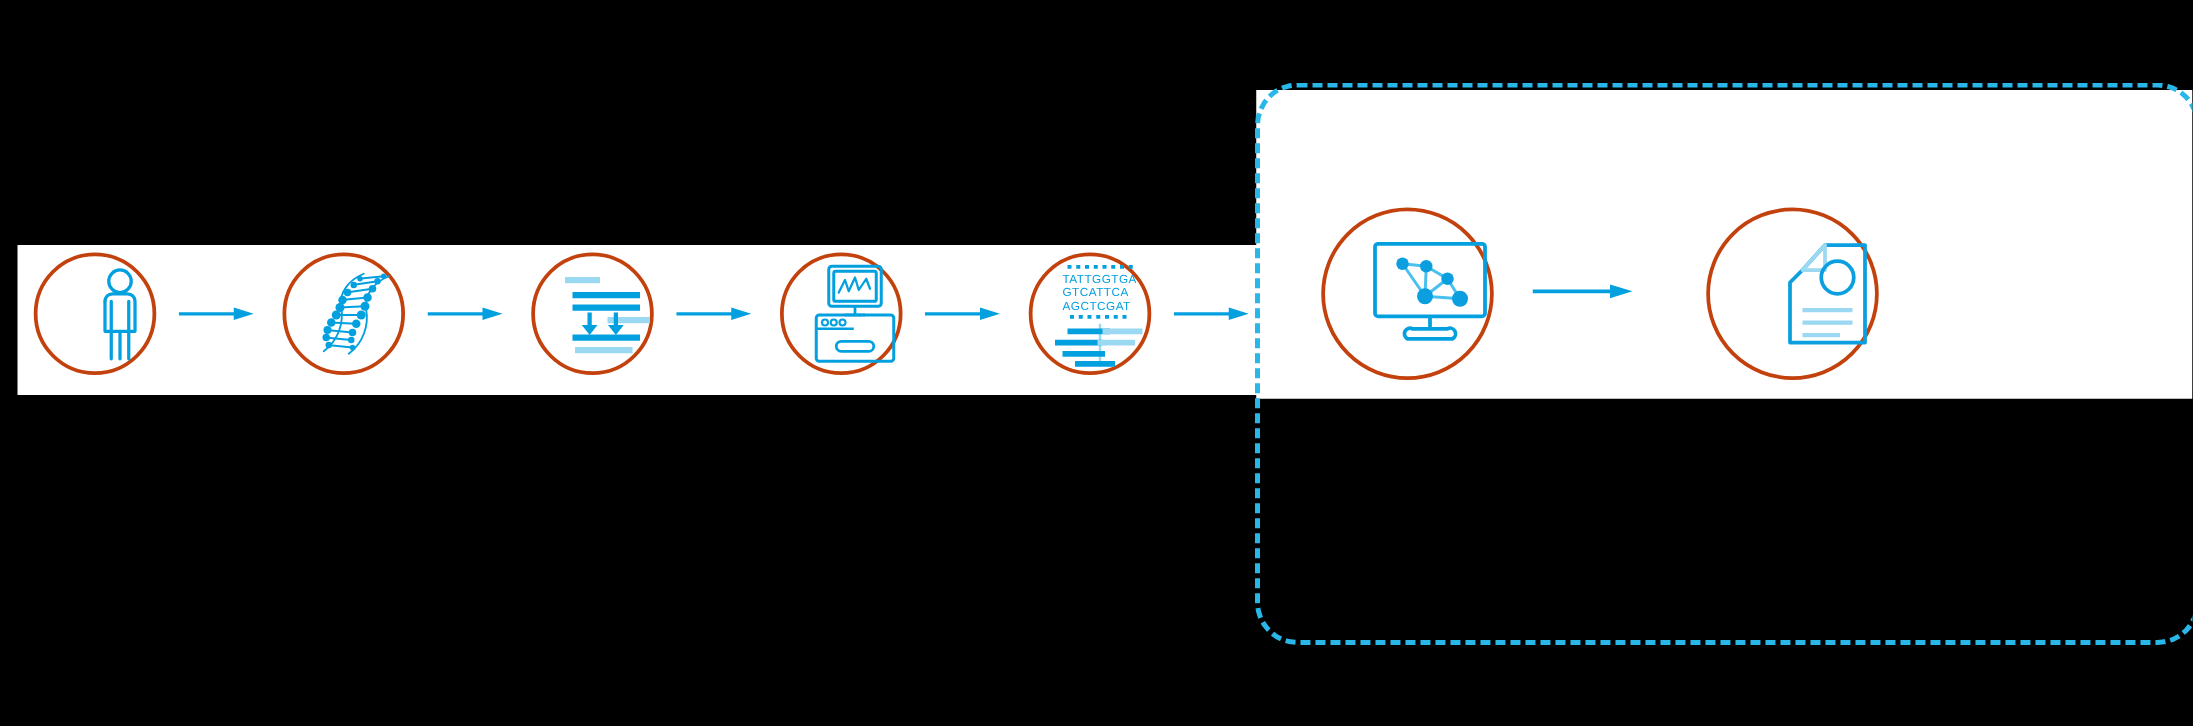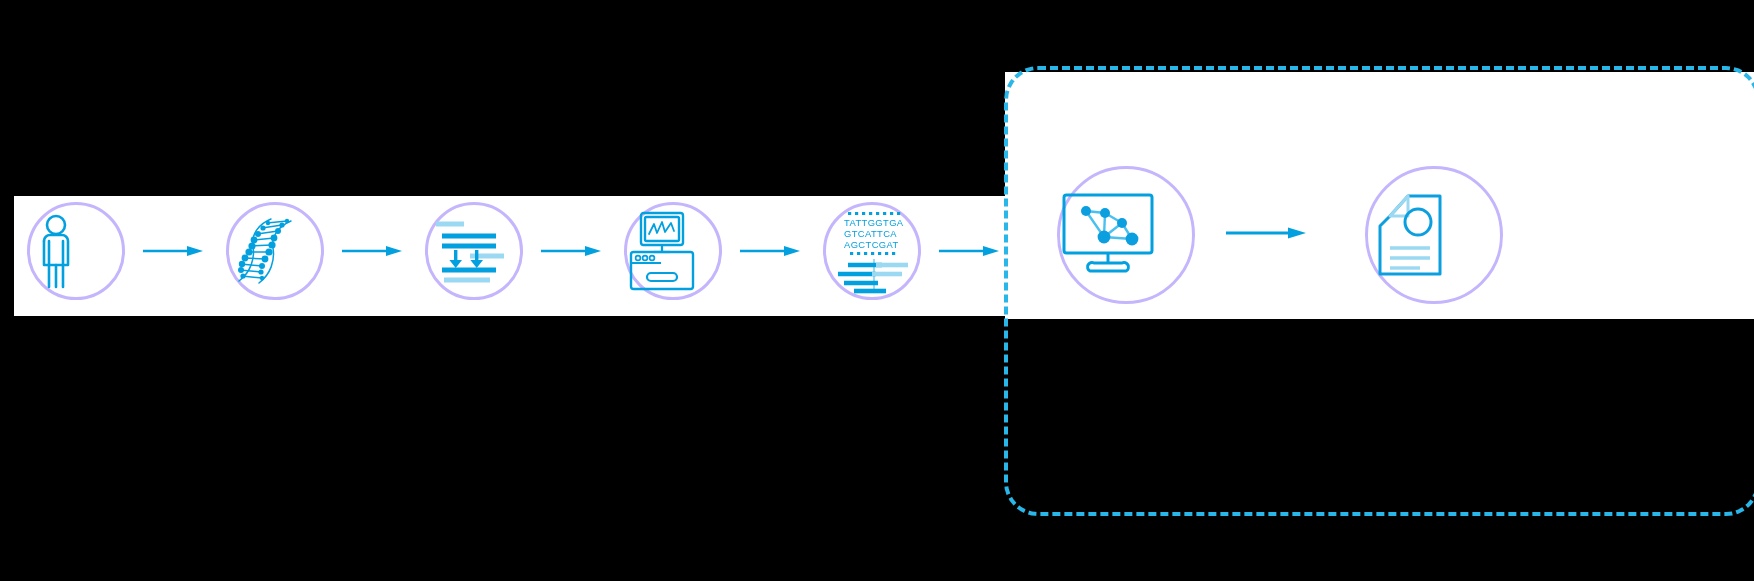--- a/index.html
+++ b/index.html
@@ -46,25 +46,25 @@
     height: 450px;
     border: 4px dashed #29b6e8;
     border-radius: 34px;
     background: transparent;
   }
 
   
   .node {
     position: absolute;
     border-radius: 50%;
-    border: 3px solid #c4b5fd;
+    border: 3px solid #c2410c;
     background: transparent;
     display: flex;
     align-items: center;
-    justify-content: flex-start;
+    justify-content: flex-end;
   }
   .node svg { display: block; overflow: visible; }
 
   
   .arrow {
     position: absolute;
     height: 16px;
     display: flex;
     align-items: center;
   }

